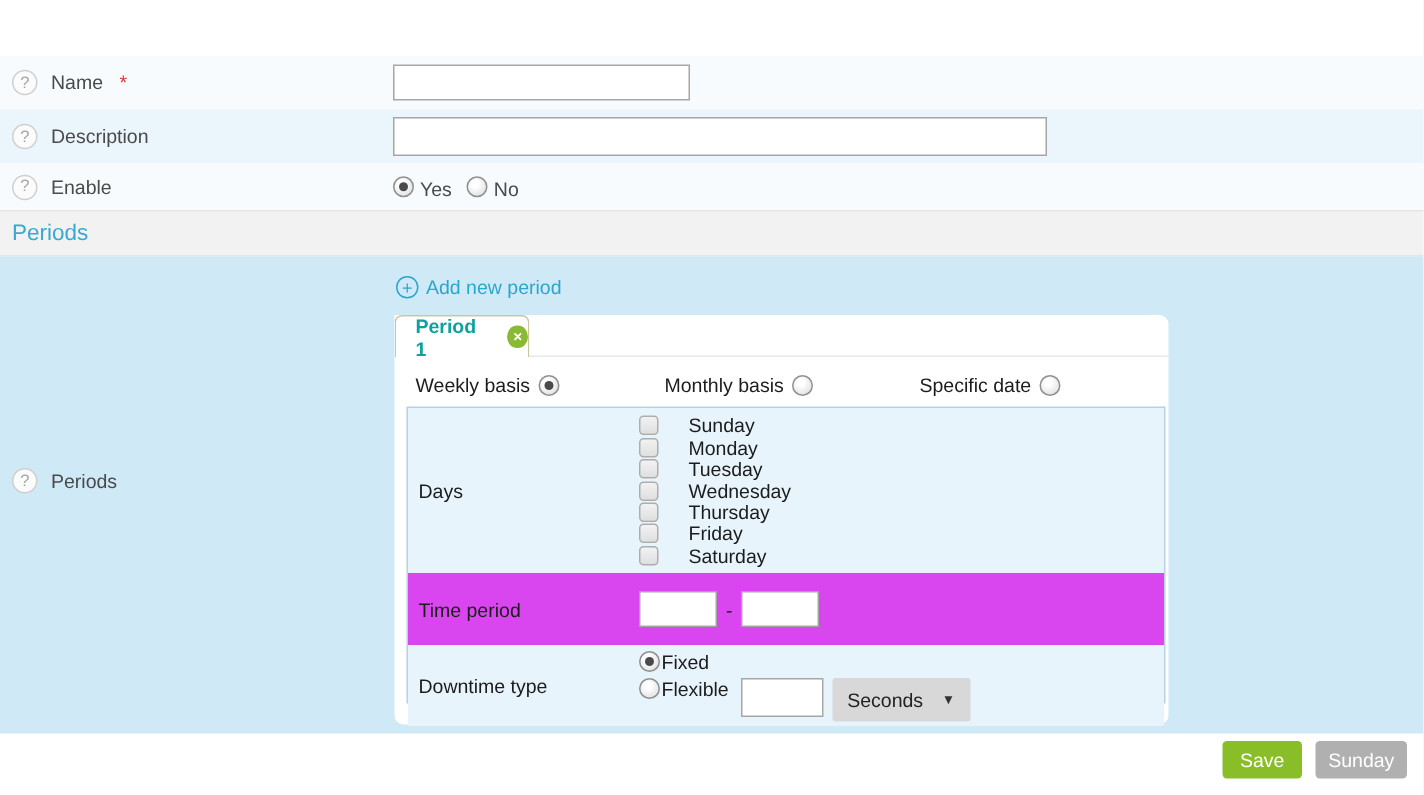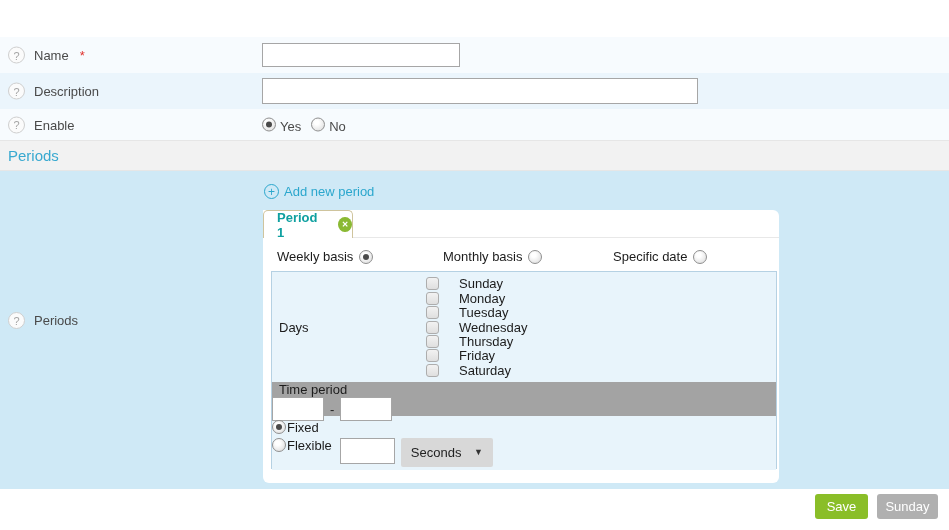--- a/index.html
+++ b/index.html
@@ -66,21 +66,21 @@
 
   .basis-row { position:absolute; top:36px; left:0; right:0; height:24px; }
   .basis-opt { position:absolute; top:3px; display:flex; align-items:center; gap:6px; color:#1c1c1c; cursor:pointer; }
   #basis-weekly { left:14px;align-items:center; } #basis-monthly { left:180px; } #basis-specific { left:350px; }
 
   
   #inner-box { position:absolute; left:8px; top:61px; width:506px; height:198px;
                border:1px solid #b5d1e3; box-sizing:border-box; }
   .ibrow { display:flex; box-sizing:border-box; }
   #days-row { height:110px; background:#e8f4fb; }
-  #time-row { height:34px; background:#a3a3a3;flex-direction:column; }
+  #time-row { height:48px; background:#d946ef; }
   #downtime-row { height:54px; background:#e8f4fb; }
   .ib-label { width:154px; flex:none; padding-left:7px; box-sizing:border-box;
               display:flex; align-items:center; color:#1c1c1c; }
   .days-list { display:flex; flex-direction:column; justify-content:center; gap:1.4px; }
   .day-item { display:flex; align-items:center; gap:20px; color:#1c1c1c; height:13px; cursor:pointer; }
   .time-cell { display:flex; align-items:center; gap:6px; color:#1c1c1c; }
   input.small-input { width:52px; height:24px; border:1px solid #a6a6a6; background:#fff;
               box-sizing:border-box; font:13px "Liberation Sans", sans-serif; padding:2px 4px; }
   .dt-cell { display:flex; flex-direction:column; justify-content:center; gap:3px; }
   .dt-line { display:flex; align-items:flex-start; color:#1c1c1c; }
@@ -211,20 +211,21 @@
         <div class="ibrow" id="time-row">
           <div class="ib-label">Time period</div>
           <div class="time-cell">
             <input class="small-input" value="" style="">
             <span>-</span>
             <input class="small-input" value="" style="">
           </div>
         </div>
 
         <div class="ibrow" id="downtime-row">
+          <div class="ib-label">Downtime type</div>
           <div class="dt-cell">
             <span class="dt-line">
               <span class="radio checked"></span>
               <span>Fixed</span>
             </span>
             <span class="dt-line">
               <span class="radio"></span>
               <span>Flexible</span>
               <input class="small-input" id="flex-input" value="" style="">
               <span class="dropdown">

